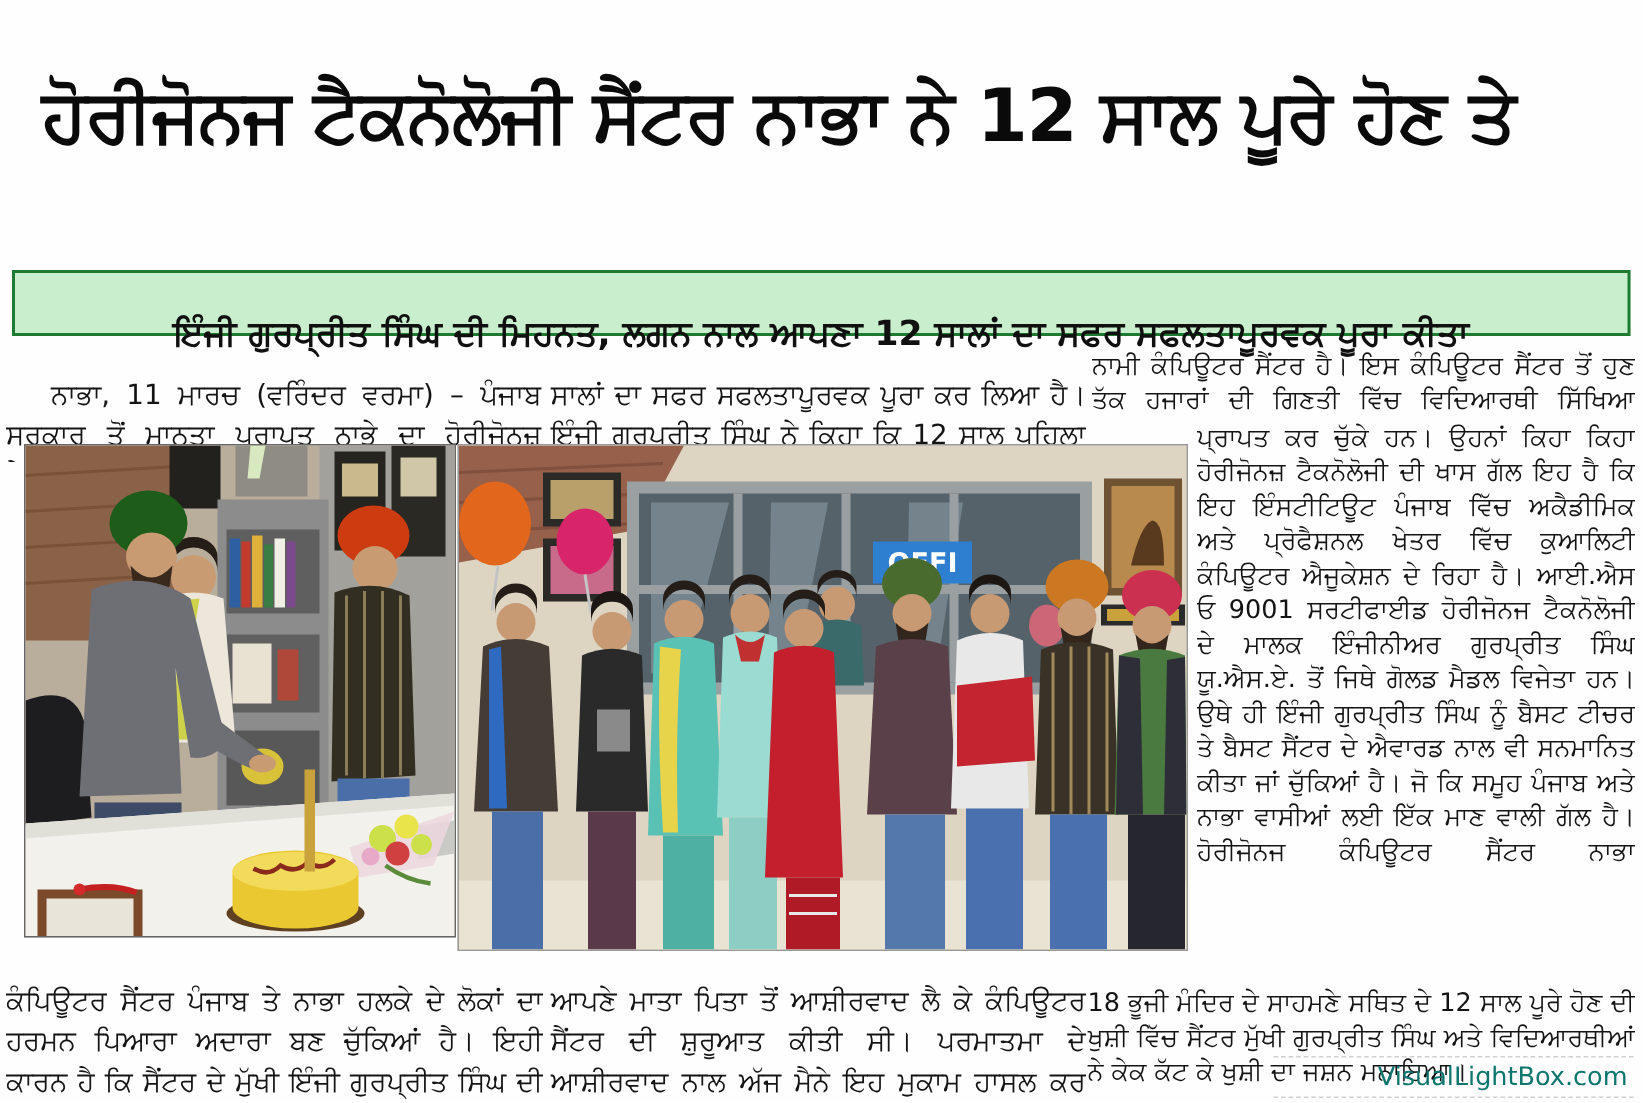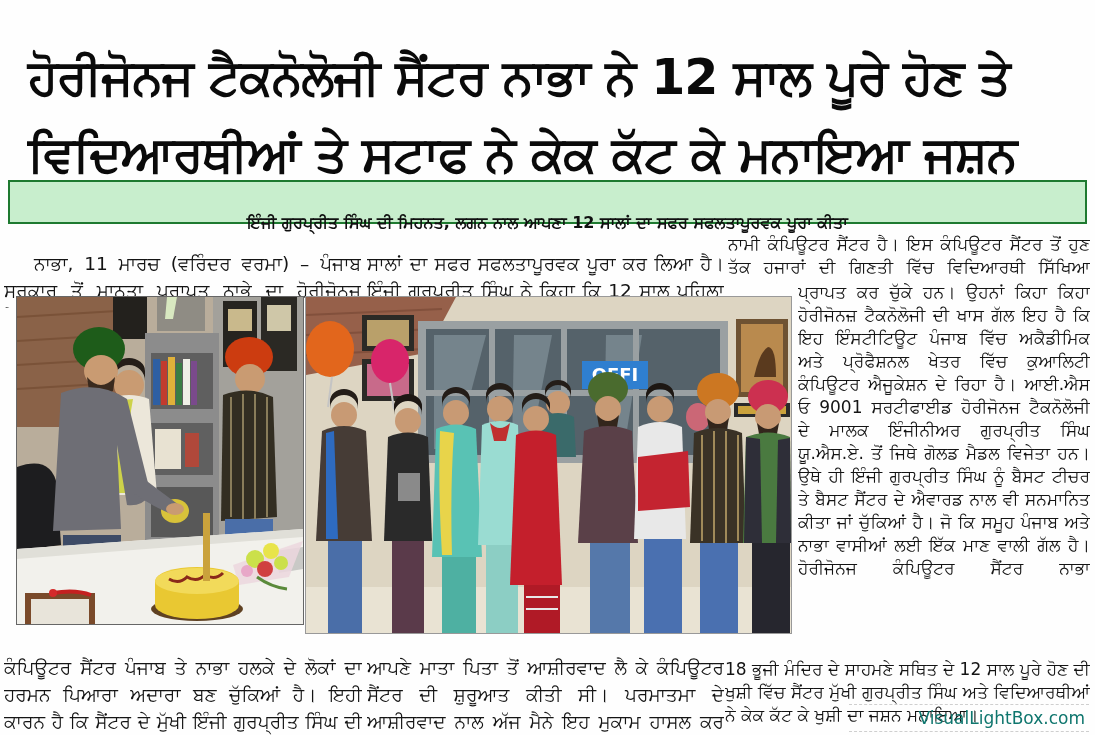--- a/index.html
+++ b/index.html
@@ -13,21 +13,21 @@
     font-weight:bold;color:#0a0a0a;font-size:49px;line-height:77px;
     letter-spacing:-1px;
   }
   .headline .hl-line{white-space:nowrap;}
   
   .subhead{
     position:absolute;left:8px;top:180px;width:1075px;height:40px;
     background:#c8eecd;border:2px solid #1e7a30;
     display:flex;align-items:center;justify-content:center;
   }
-  .subhead span{font-weight:bold;font-size:16px;color:#101010;margin-top:41px;}
+  .subhead span{font-weight:bold;font-size:23px;color:#101010;margin-top:41px;}
   
   .col{
     position:absolute;text-align:justify;color:#141414;
   }
   .jl{text-align-last:justify;}
   .big{font-size:18.5px;line-height:27px;}
   .small{font-size:17px;line-height:23px;}
   .c1t{left:4px;top:231px;width:357px;height:58px;text-indent:30px;overflow:hidden;}
   .c2t{left:367px;top:231px;width:357px;height:58px;overflow:hidden;}
   .c3a{left:728px;top:216px;width:362px;height:48px;overflow:hidden;}
@@ -48,21 +48,20 @@
     padding-right:4px;cursor:pointer;
   }
 </style>
 </head>
 <body>
 
 <div class="page">
 
   <h1 class="headline">
     <div class="hl-line">ਹੋਰੀਜੋਨਜ ਟੈਕਨੋਲੋਜੀ ਸੈਂਟਰ ਨਾਭਾ ਨੇ 12 ਸਾਲ ਪੂਰੇ ਹੋਣ ਤੇ</div>
-    <div class="hl-line">ਵਿਦਿਆਰਥੀਆਂ ਤੇ ਸਟਾਫ ਨੇ ਕੇਕ ਕੱਟ ਕੇ ਮਨਾਇਆ ਜਸ਼ਨ</div>
   </h1>
 
   <div class="subhead">
     <span>ਇੰਜੀ ਗੁਰਪ੍ਰੀਤ ਸਿੰਘ ਦੀ ਮਿਹਨਤ, ਲਗਨ  ਨਾਲ ਆਪਣਾ 12 ਸਾਲਾਂ ਦਾ ਸਫਰ ਸਫਲਤਾਪੂਰਵਕ ਪੂਰਾ ਕੀਤਾ</span>
   </div>
 
   <p class="col big jl c1t">ਨਾਭਾ, 11 ਮਾਰਚ (ਵਰਿੰਦਰ ਵਰਮਾ) – ਪੰਜਾਬ ਸਰਕਾਰ ਤੋਂ ਮਾਨਤਾ ਪ੍ਰਾਪਤ ਨਾਭੇ ਦਾ ਹੋਰੀਜੋਨਜ਼ ਟੈਕਨੋਲੋਜੀ</p>
   <p class="col big jl c2t">ਸਾਲਾਂ ਦਾ ਸਫਰ ਸਫਲਤਾਪੂਰਵਕ ਪੂਰਾ ਕਰ ਲਿਆ ਹੈ। ਇੰਜੀ ਗੁਰਪ੍ਰੀਤ ਸਿੰਘ ਨੇ ਕਿਹਾ ਕਿ 12 ਸਾਲ ਪਹਿਲਾ ਉਹਨਾਂ ਨੇ</p>
   <p class="col small jl c3a">ਨਾਮੀ ਕੰਪਿਊਟਰ ਸੈਂਟਰ ਹੈ। ਇਸ ਕੰਪਿਊਟਰ ਸੈਂਟਰ ਤੋਂ ਹੁਣ ਤੱਕ ਹਜਾਰਾਂ ਦੀ ਗਿਣਤੀ ਵਿੱਚ ਵਿਦਿਆਰਥੀ ਸਿੱਖਿਆ</p>
   <p class="col small jl c3b">ਪ੍ਰਾਪਤ ਕਰ ਚੁੱਕੇ ਹਨ। ਉਹਨਾਂ ਕਿਹਾ ਕਿਹਾ ਹੋਰੀਜੋਨਜ਼ ਟੈਕਨੋਲੋਜੀ ਦੀ ਖਾਸ ਗੱਲ ਇਹ ਹੈ ਕਿ ਇਹ ਇੰਸਟੀਟਿਊਟ ਪੰਜਾਬ ਵਿੱਚ ਅਕੈਡੀਮਿਕ ਅਤੇ ਪ੍ਰੋਫੈਸ਼ਨਲ ਖੇਤਰ ਵਿੱਚ ਕੁਆਲਿਟੀ ਕੰਪਿਊਟਰ ਐਜੂਕੇਸ਼ਨ ਦੇ ਰਿਹਾ ਹੈ। ਆਈ.ਐਸ ਓ 9001 ਸਰਟੀਫਾਈਡ ਹੋਰੀਜੋਨਜ ਟੈਕਨੋਲੋਜੀ ਦੇ ਮਾਲਕ ਇੰਜੀਨੀਅਰ ਗੁਰਪ੍ਰੀਤ ਸਿੰਘ ਯੂ.ਐਸ.ਏ. ਤੋਂ ਜਿਥੇ ਗੋਲਡ ਮੈਡਲ ਵਿਜੇਤਾ ਹਨ। ਉਥੇ ਹੀ ਇੰਜੀ ਗੁਰਪ੍ਰੀਤ ਸਿੰਘ ਨੂੰ ਬੈਸਟ ਟੀਚਰ ਤੇ ਬੈਸਟ ਸੈਂਟਰ ਦੇ ਐਵਾਰਡ ਨਾਲ ਵੀ ਸਨਮਾਨਿਤ ਕੀਤਾ ਜਾਂ ਚੁੱਕਿਆਂ ਹੈ। ਜੋ ਕਿ ਸਮੂਹ ਪੰਜਾਬ ਅਤੇ ਨਾਭਾ ਵਾਸੀਆਂ ਲਈ ਇੱਕ ਮਾਣ ਵਾਲੀ ਗੱਲ ਹੈ। ਹੋਰੀਜੋਨਜ ਕੰਪਿਊਟਰ ਸੈਂਟਰ ਨਾਭਾ</p>

